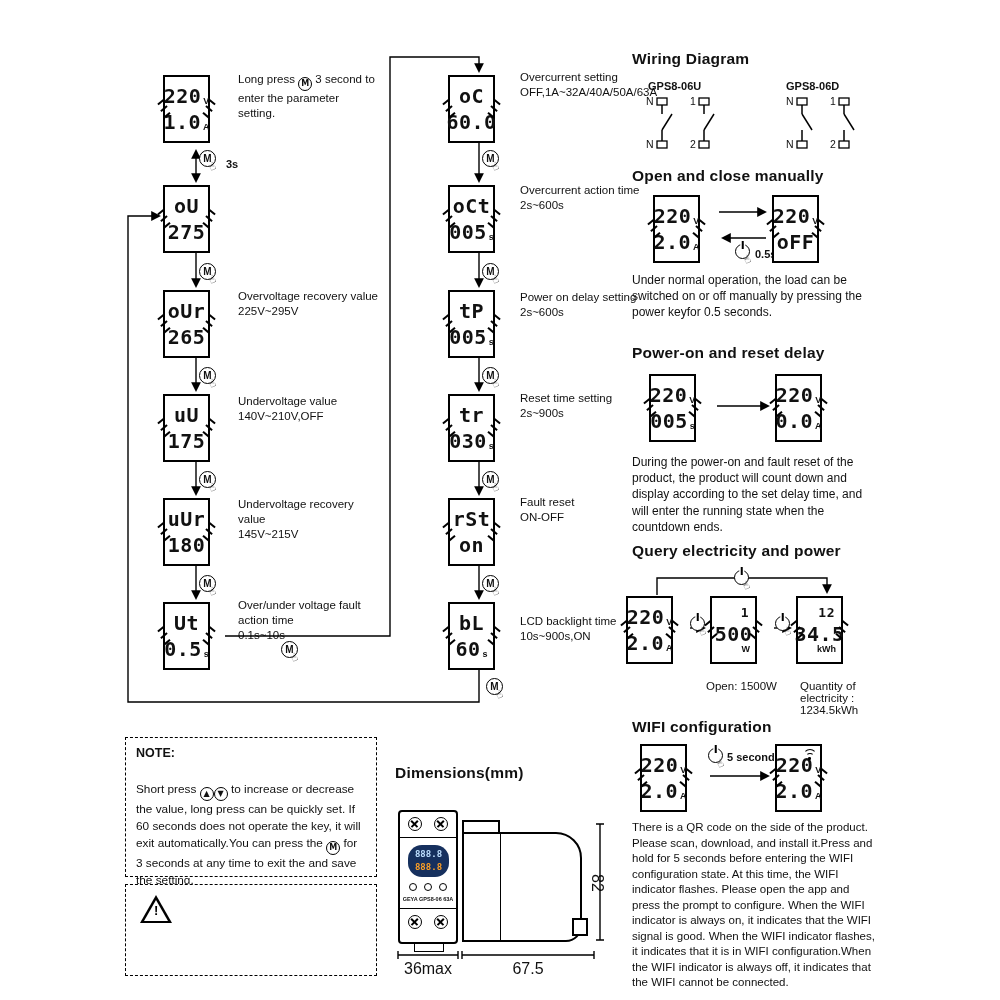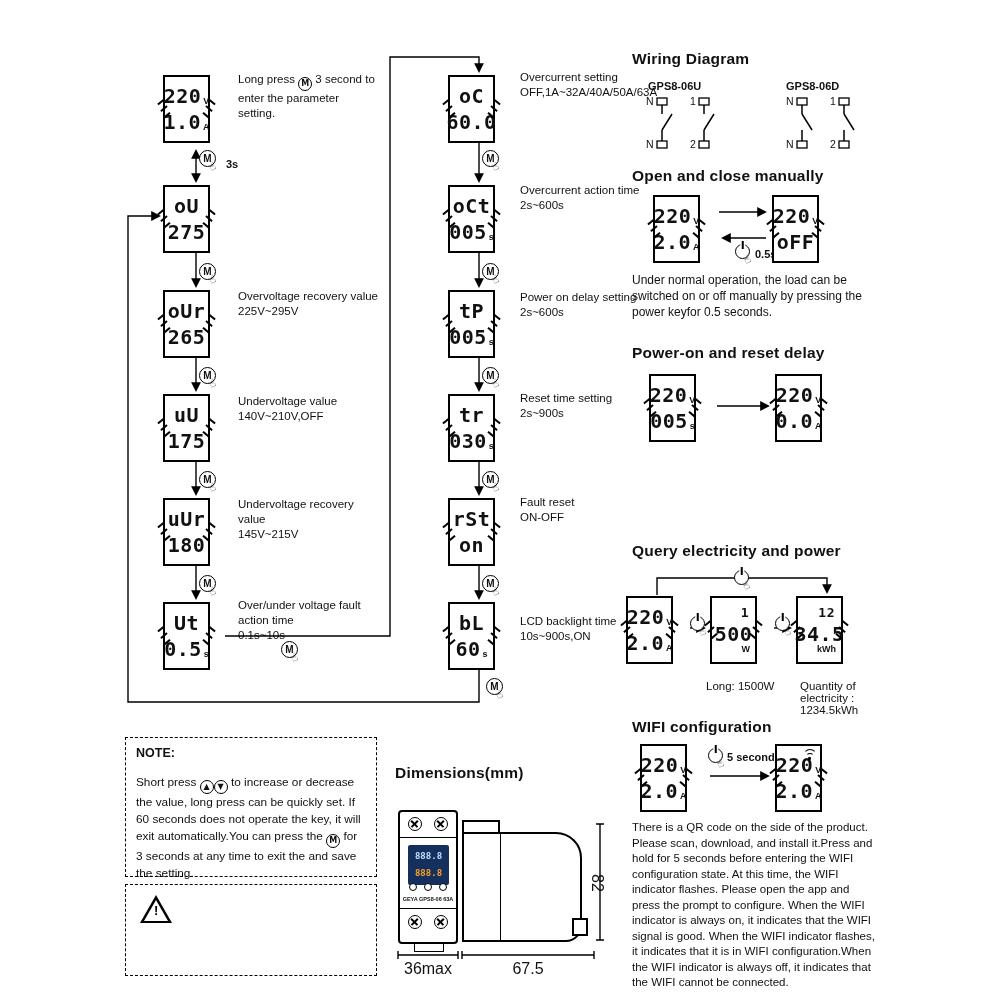--- a/index.html
+++ b/index.html
@@ -43,32 +43,32 @@
   .lbl{position:absolute;font-size:11.5px;line-height:1.3}
   .lbl .range{display:block}
   .tag{position:absolute;font-size:11px;font-weight:600}
   .wlbl{position:absolute;font-size:10.5px}
   .h2{position:absolute;font-size:15.5px;font-weight:700;letter-spacing:.2px}
   .mdl{position:absolute;font-size:11px;font-weight:700}
   .para{position:absolute;font-size:12px;line-height:1.35}
   .cap{position:absolute;font-size:11.5px}
   
   .dash-box{position:absolute;border:1.6px dashed #000;background:#fff;padding:8px 10px}
-  .note-head{font-size:12.5px;font-weight:700;margin-bottom:14px}
+  .note-head{font-size:12.5px;font-weight:700;margin-bottom:21px}
   .note-body{font-size:11.8px;line-height:1.45}
   .tri{width:0;height:0;border-left:16px solid transparent;border-right:16px solid transparent;border-bottom:28px solid #000;position:relative;margin:2px 0 6px 4px}
   .tri::before{content:'';position:absolute;left:-12px;top:5px;border-left:12px solid transparent;border-right:12px solid transparent;border-bottom:21px solid #fff}
   .tri::after{content:'!';position:absolute;left:-2px;top:8px;font-weight:800;font-size:13px;color:#000}
   
   .dev-front{position:absolute;width:60px;height:134px;border:2px solid #000;border-radius:4px;background:#fff}
   .screw{position:absolute;width:14px;height:14px;border:1.5px solid #000;border-radius:50%}
   .screw::before{content:'';position:absolute;left:1px;top:5px;width:9px;height:1.5px;background:#000;transform:rotate(45deg)}
   .screw::after{content:'';position:absolute;left:1px;top:5px;width:9px;height:1.5px;background:#000;transform:rotate(-45deg)}
   .dv-line{position:absolute;left:0;width:100%;border-top:1.5px solid #000}
-  .dev-screen{position:absolute;left:8px;top:33px;width:41px;height:40px;background:#16305e;border-radius:2px;
+  .dev-screen{position:absolute;left:8px;top:33px;width:41px;height:32px;background:#16305e;border-radius:14px;
               display:flex;flex-direction:column;align-items:center;justify-content:space-evenly}
   .scr-row{font-family:"DejaVu Sans Mono",monospace;font-weight:700;font-size:9px;line-height:1}
   .r1{color:#bfe0ff}.r2{color:#ffa126}
   .dbtn{position:absolute;width:8px;height:8px;border:1.3px solid #000;border-radius:50%;background:#fff}
   .brand-row{position:absolute;left:0;top:84px;width:100%;text-align:center;font-size:5.5px;font-weight:700;white-space:nowrap}
   .clip{position:absolute;width:30px;height:8px;border:1.5px solid #000;border-top:none;background:#fff}
   .side-bump{position:absolute;width:38px;height:14px;border:2px solid #000;border-bottom:none;background:#fff}
   .side-main{position:absolute;width:120px;height:110px;border:2px solid #000;border-radius:0 26px 16px 0;background:#fff}
   .side-main::before{content:'';position:absolute;left:36px;top:0;bottom:0;border-left:1.5px solid #000}
   .side-tab{position:absolute;width:16px;height:18px;border:2px solid #000;background:#fff}
@@ -373,20 +373,21 @@
   <div class="lcd" style="left:775px;top:374px">
     <div class="row">
         <span class="seg">220</span>
         <span class="unit">V</span>
       </div>
     <div class="row">
         <span class="seg">0.0</span>
         <span class="unit">A</span>
       </div>
   </div>
+  <p class="para" style="left:632px;top:454px;width:235px">During the power-on and fault reset of the product, the product will count down and display according to the set delay time, and will enter the running state when the countdown ends.</p>
 
   <div class="h2" style="left:632px;top:542px">Query electricity and power</div>
   <div class="lcd" style="left:626px;top:596px">
     <div class="row">
         <span class="seg">220</span>
         <span class="unit">V</span>
       </div>
     <div class="row">
         <span class="seg">2.0</span>
         <span class="unit">A</span>
@@ -416,21 +417,21 @@
   </div>
   <span class="pwr" style="left:734px;top:570px">
       <span class="hand">☝</span>
     </span>
   <span class="pwr" style="left:690px;top:616px">
       <span class="hand">☝</span>
     </span>
   <span class="pwr" style="left:775px;top:616px">
       <span class="hand">☝</span>
     </span>
-  <span class="cap" style="left:706px;top:680px">Long: 1500W</span>
+  <span class="cap" style="left:706px;top:680px">Open: 1500W</span>
   <span class="cap" style="left:800px;top:680px;width:90px;display:block">Quantity of electricity : 1234.5kWh</span>
 
   <div class="h2" style="left:632px;top:718px">WIFI configuration</div>
   <div class="lcd" style="left:640px;top:744px">
     <div class="row">
         <span class="seg">220</span>
         <span class="unit">V</span>
       </div>
     <div class="row">
         <span class="seg">2.0</span>

